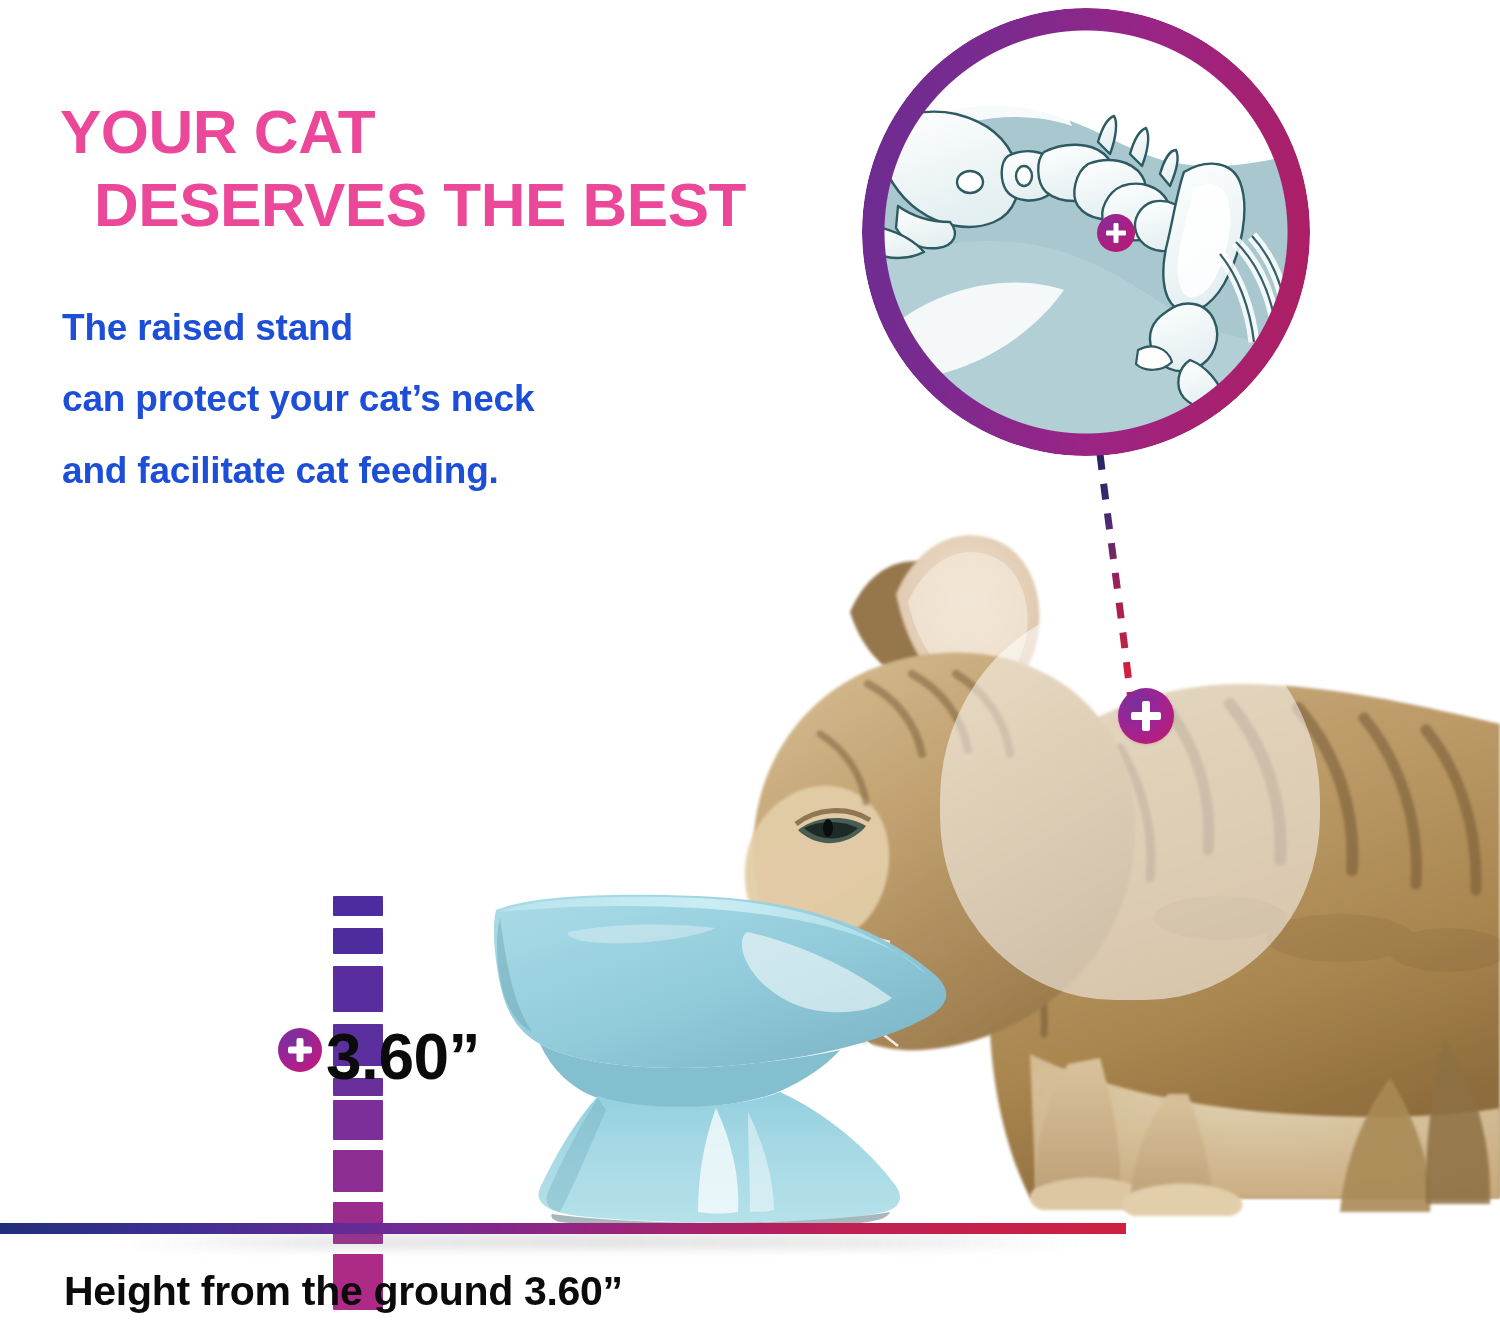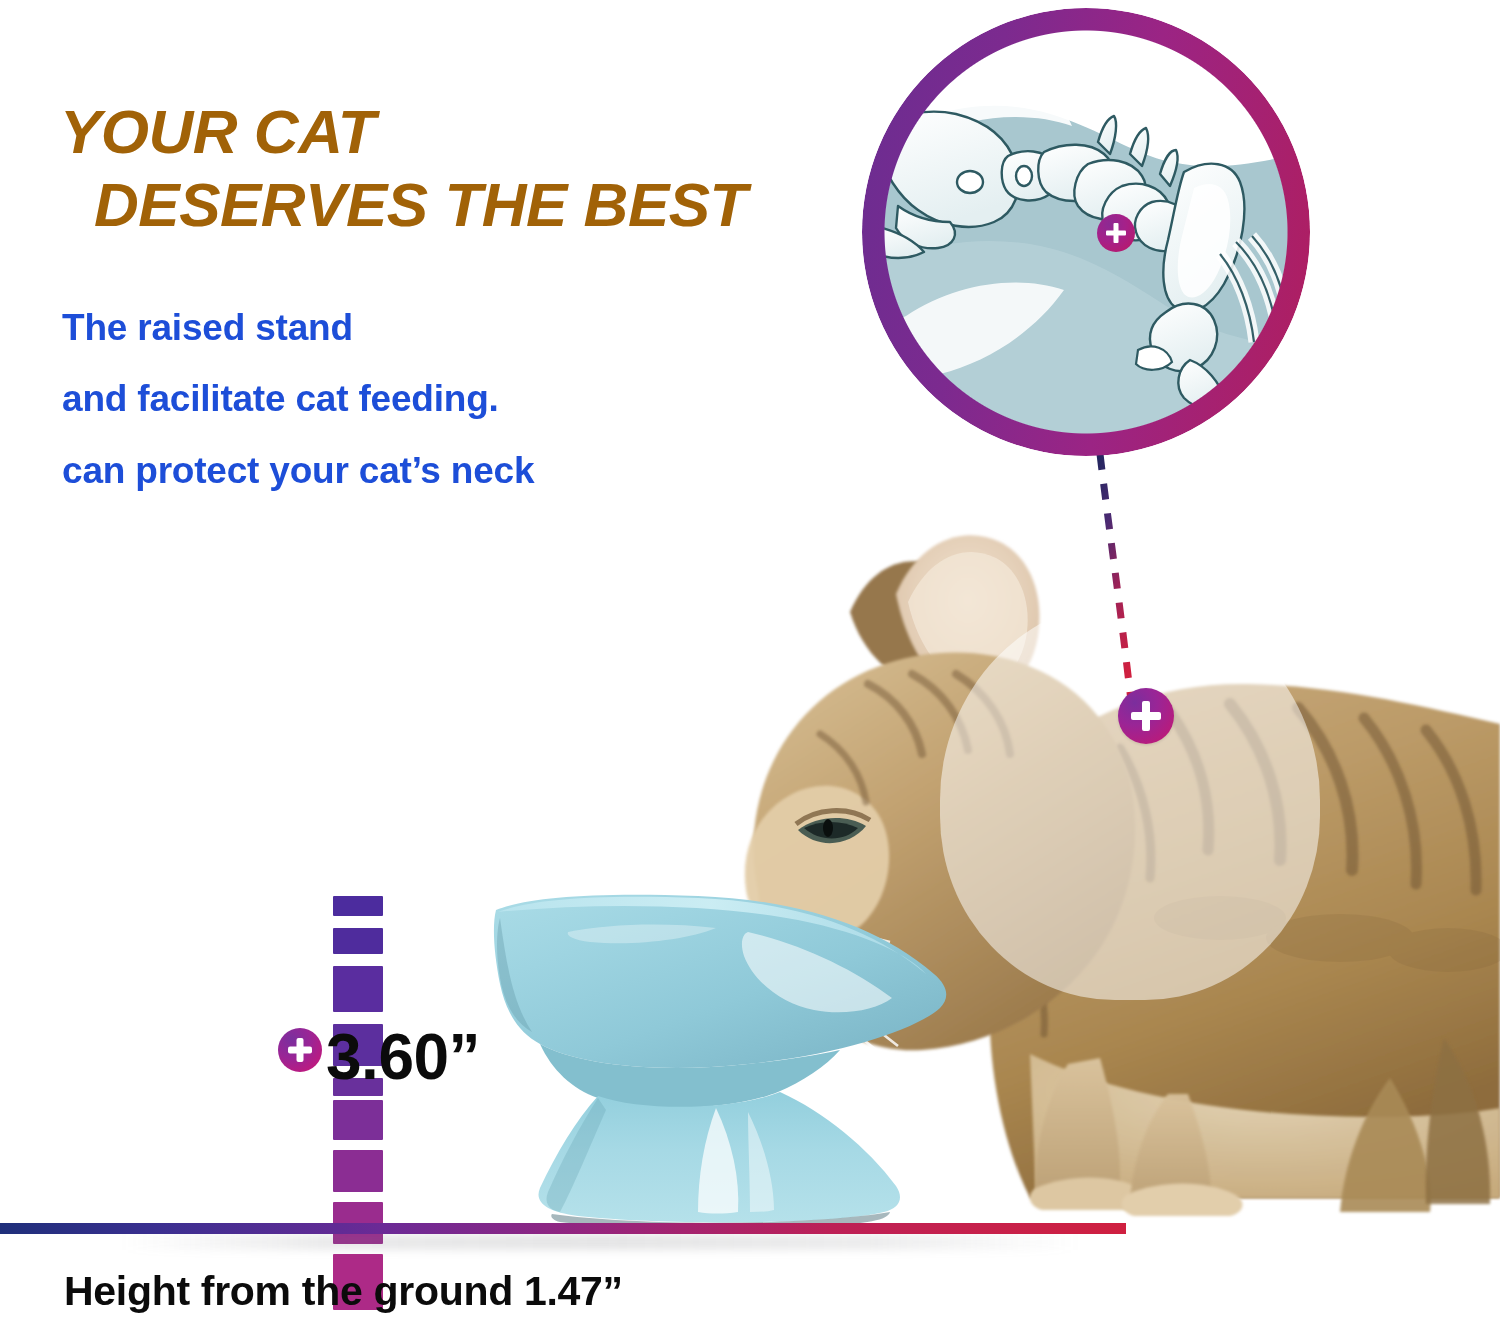--- a/index.html
+++ b/index.html
@@ -17,27 +17,26 @@
     background: #ffffff;
     overflow: hidden;
   }
 
   
   .headline {
     position: absolute;
     left: 60px;
     top: 96px;
     width: 820px;
-    color: #a16207;
+    color: #ec4899;
     font-weight: 700;
     font-size: 62px;
     line-height: 1.17;
     letter-spacing: -0.5px;
     font-stretch: condensed;
-    font-style: italic;
   }
   .headline .l1 { display: block; }
   .headline .l2 { display: block; margin-left: 34px; }
 
   .subcopy {
     position: absolute;
     left: 62px;
     top: 292px;
     width: 720px;
     color: #1d4ed8;
@@ -195,22 +194,22 @@
 
 <div id="stage">
 
   <div class="headline">
     <span class="l1">YOUR CAT</span>
     <span class="l2">DESERVES THE BEST</span>
   </div>
 
   <div class="subcopy">
     <span>The raised stand</span>
+    <span>can protect your cat’s neck</span>
     <span>and facilitate cat feeding.</span>
-    <span>can protect your cat’s neck</span>
   </div>
 
   <svg class="cat" viewBox="0 0 800 730">
     <defs>
       <linearGradient id="furBody" x1="0" y1="0" x2="0.35" y2="1">
         <stop offset="0%" stop-color="#c9ab7e"></stop>
         <stop offset="35%" stop-color="#bb9a67"></stop>
         <stop offset="70%" stop-color="#a9864f"></stop>
         <stop offset="100%" stop-color="#8e6c3c"></stop>
       </linearGradient>
@@ -499,15 +498,15 @@
       <div class="seg" style="top: 306px; height: 42px; background: rgb(154, 44, 142);"></div>
       <div class="seg" style="top: 358px; height: 56px; background: rgb(173, 42, 135);"></div>
     </div>
 
   <div class="ruler-badge"></div>
   <div class="ruler-label">3.60”</div>
 
   <div class="ground-shadow"></div>
   <div class="ground"></div>
 
-  <div class="caption">Height from the ground 1.47”</div>
+  <div class="caption">Height from the ground 3.60”</div>
 
 </div>
 
 </body></html>

